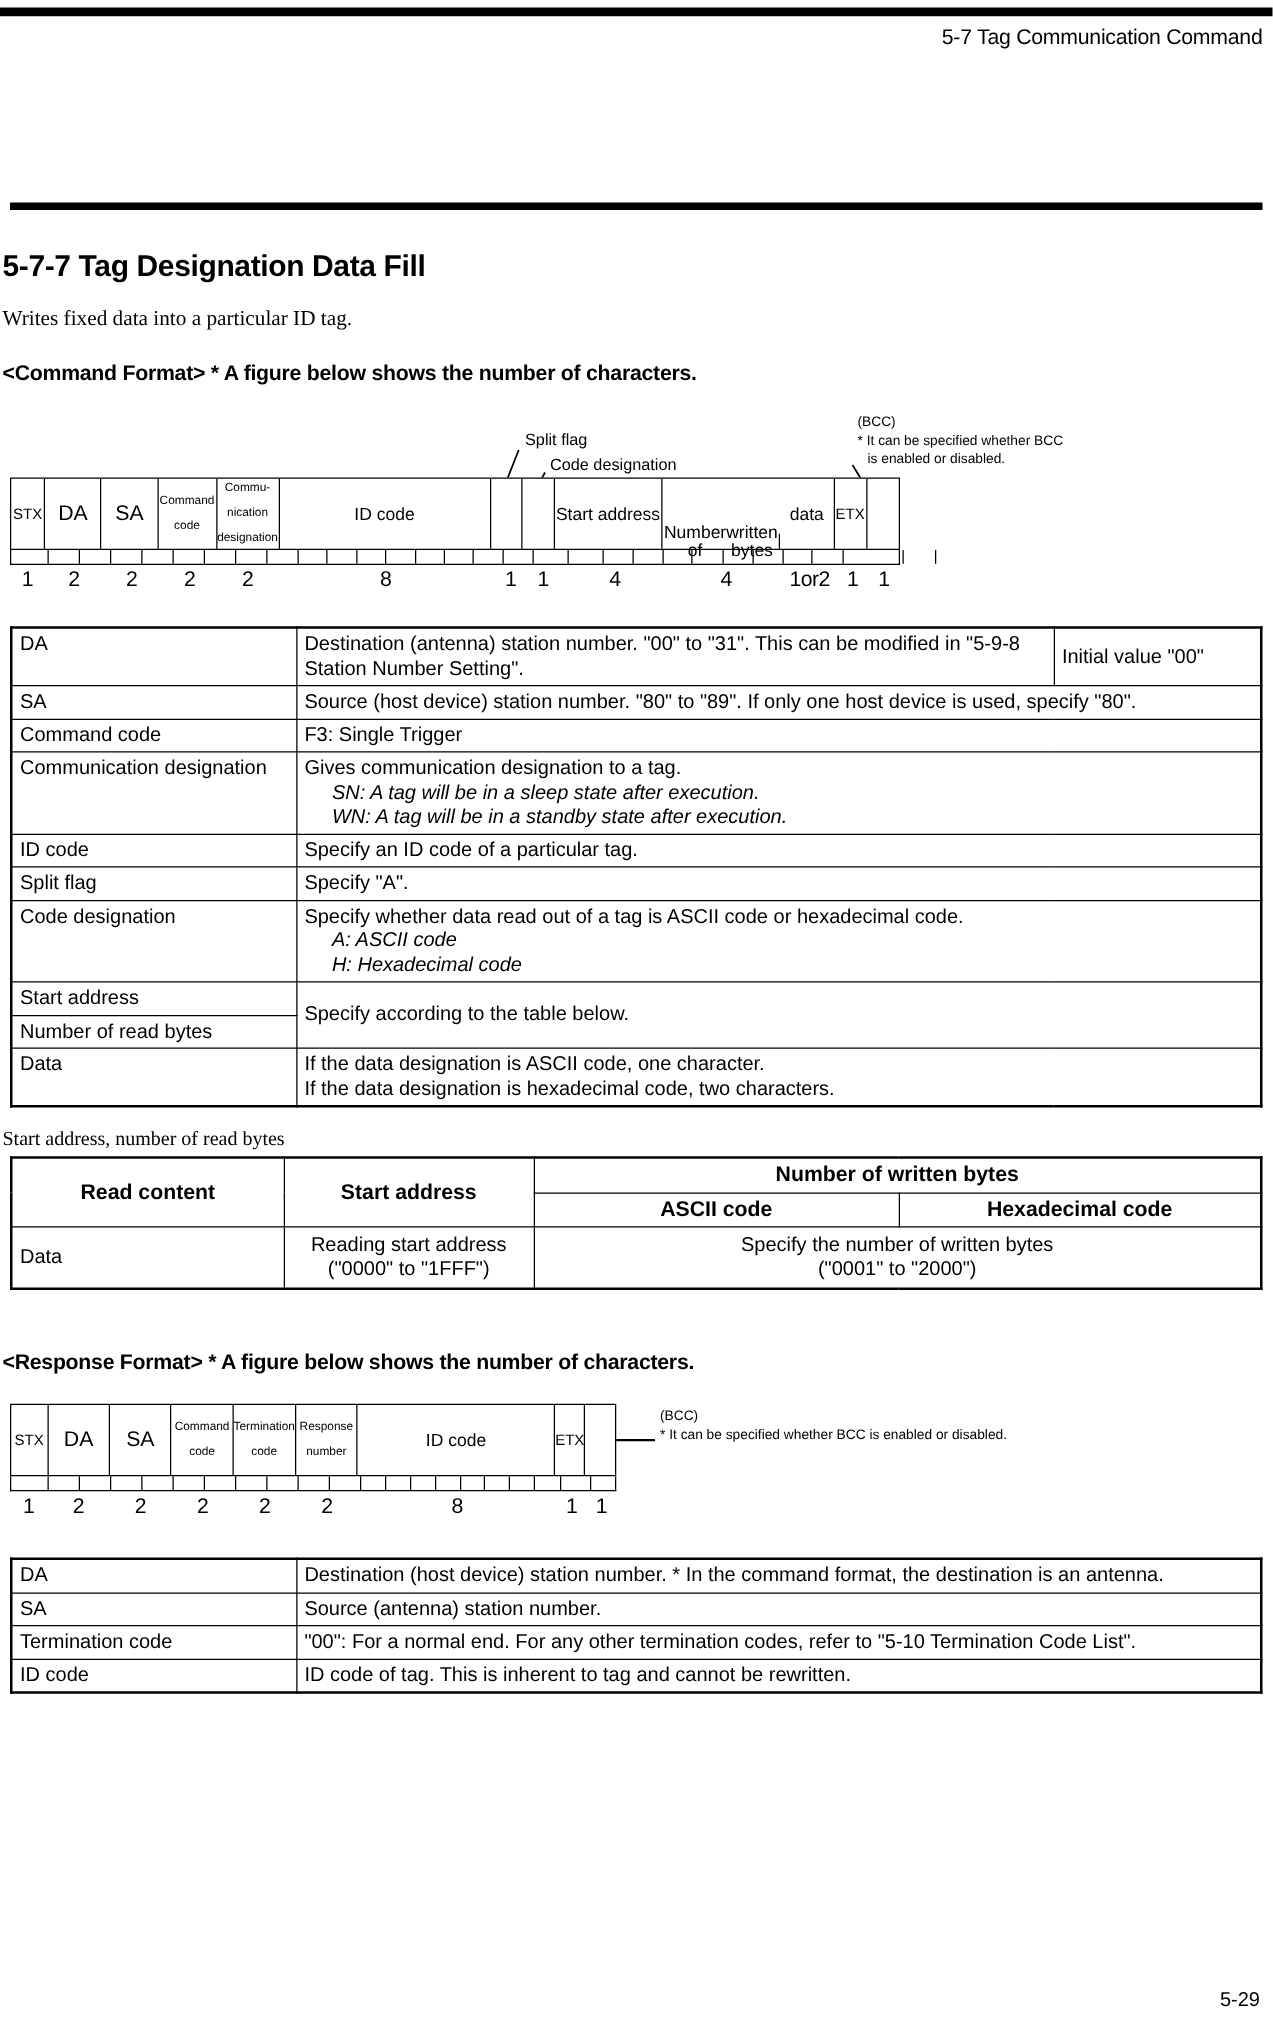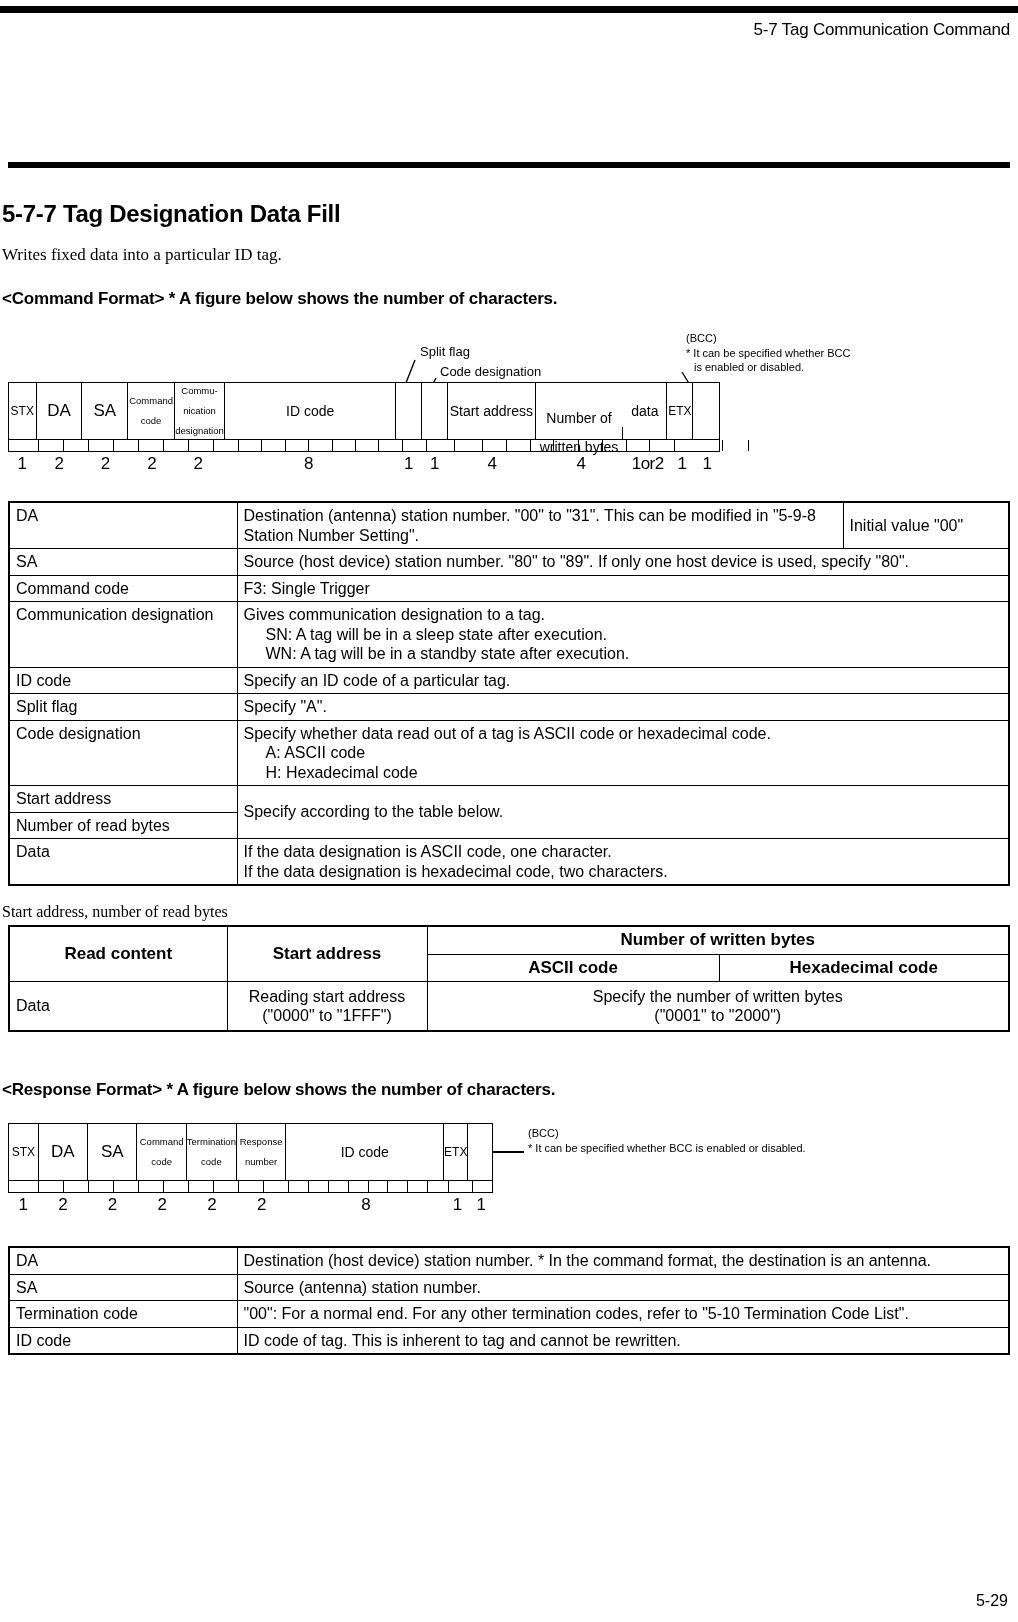--- a/index.html
+++ b/index.html
@@ -124,21 +124,21 @@
     font-size: 16px;
     background: #fff;
   }
   table.doc td {
     border: 1.1px solid #000;
     padding: 3px 6px;
     vertical-align: top;
     line-height: 1.22;
   }
   table.doc.thickbox { border: 2.5px solid #000; }
-  .ml { padding-left: 22px; display: block; }
+  .ml { padding-left: 22px; display: block; font-style: italic; }
 
   #cmd-table { left: 8px; top: 501px; width: 1002px; }
   #cmd-table td.k { width: 228px; }
   #cmd-table td.iv { width: 166px; }
 
   .subcap {
     position: absolute;
     left: 2px; top: 903px;
     font-family: "Liberation Serif", serif;
     font-size: 16px;
@@ -229,21 +229,21 @@
       </div>
       <div class="cell mid" style="width: 28px; flex-direction: column;">
         <span></span>
       </div>
       <div class="cell mid" style="width: 28px; flex-direction: column;">
         <span></span>
       </div>
       <div class="cell mid" style="width: 96px; flex-direction: column;">
         <span>Start address</span>
       </div>
-      <div class="cell mid" style="width: 96px; flex-direction: column; margin-top: 44px;">
+      <div class="cell mid" style="width: 96px; flex-direction: row; margin-top: 44px;">
         <span>Number of</span>
         <br>
         <span>written bytes</span>
       </div>
       <div class="cell mid" style="width: 48px; flex-direction: column;">
         <span>data</span>
       </div>
       <div class="cell ctrl" style="width: 26px; flex-direction: column;">
         <span>ETX</span>
       </div>

